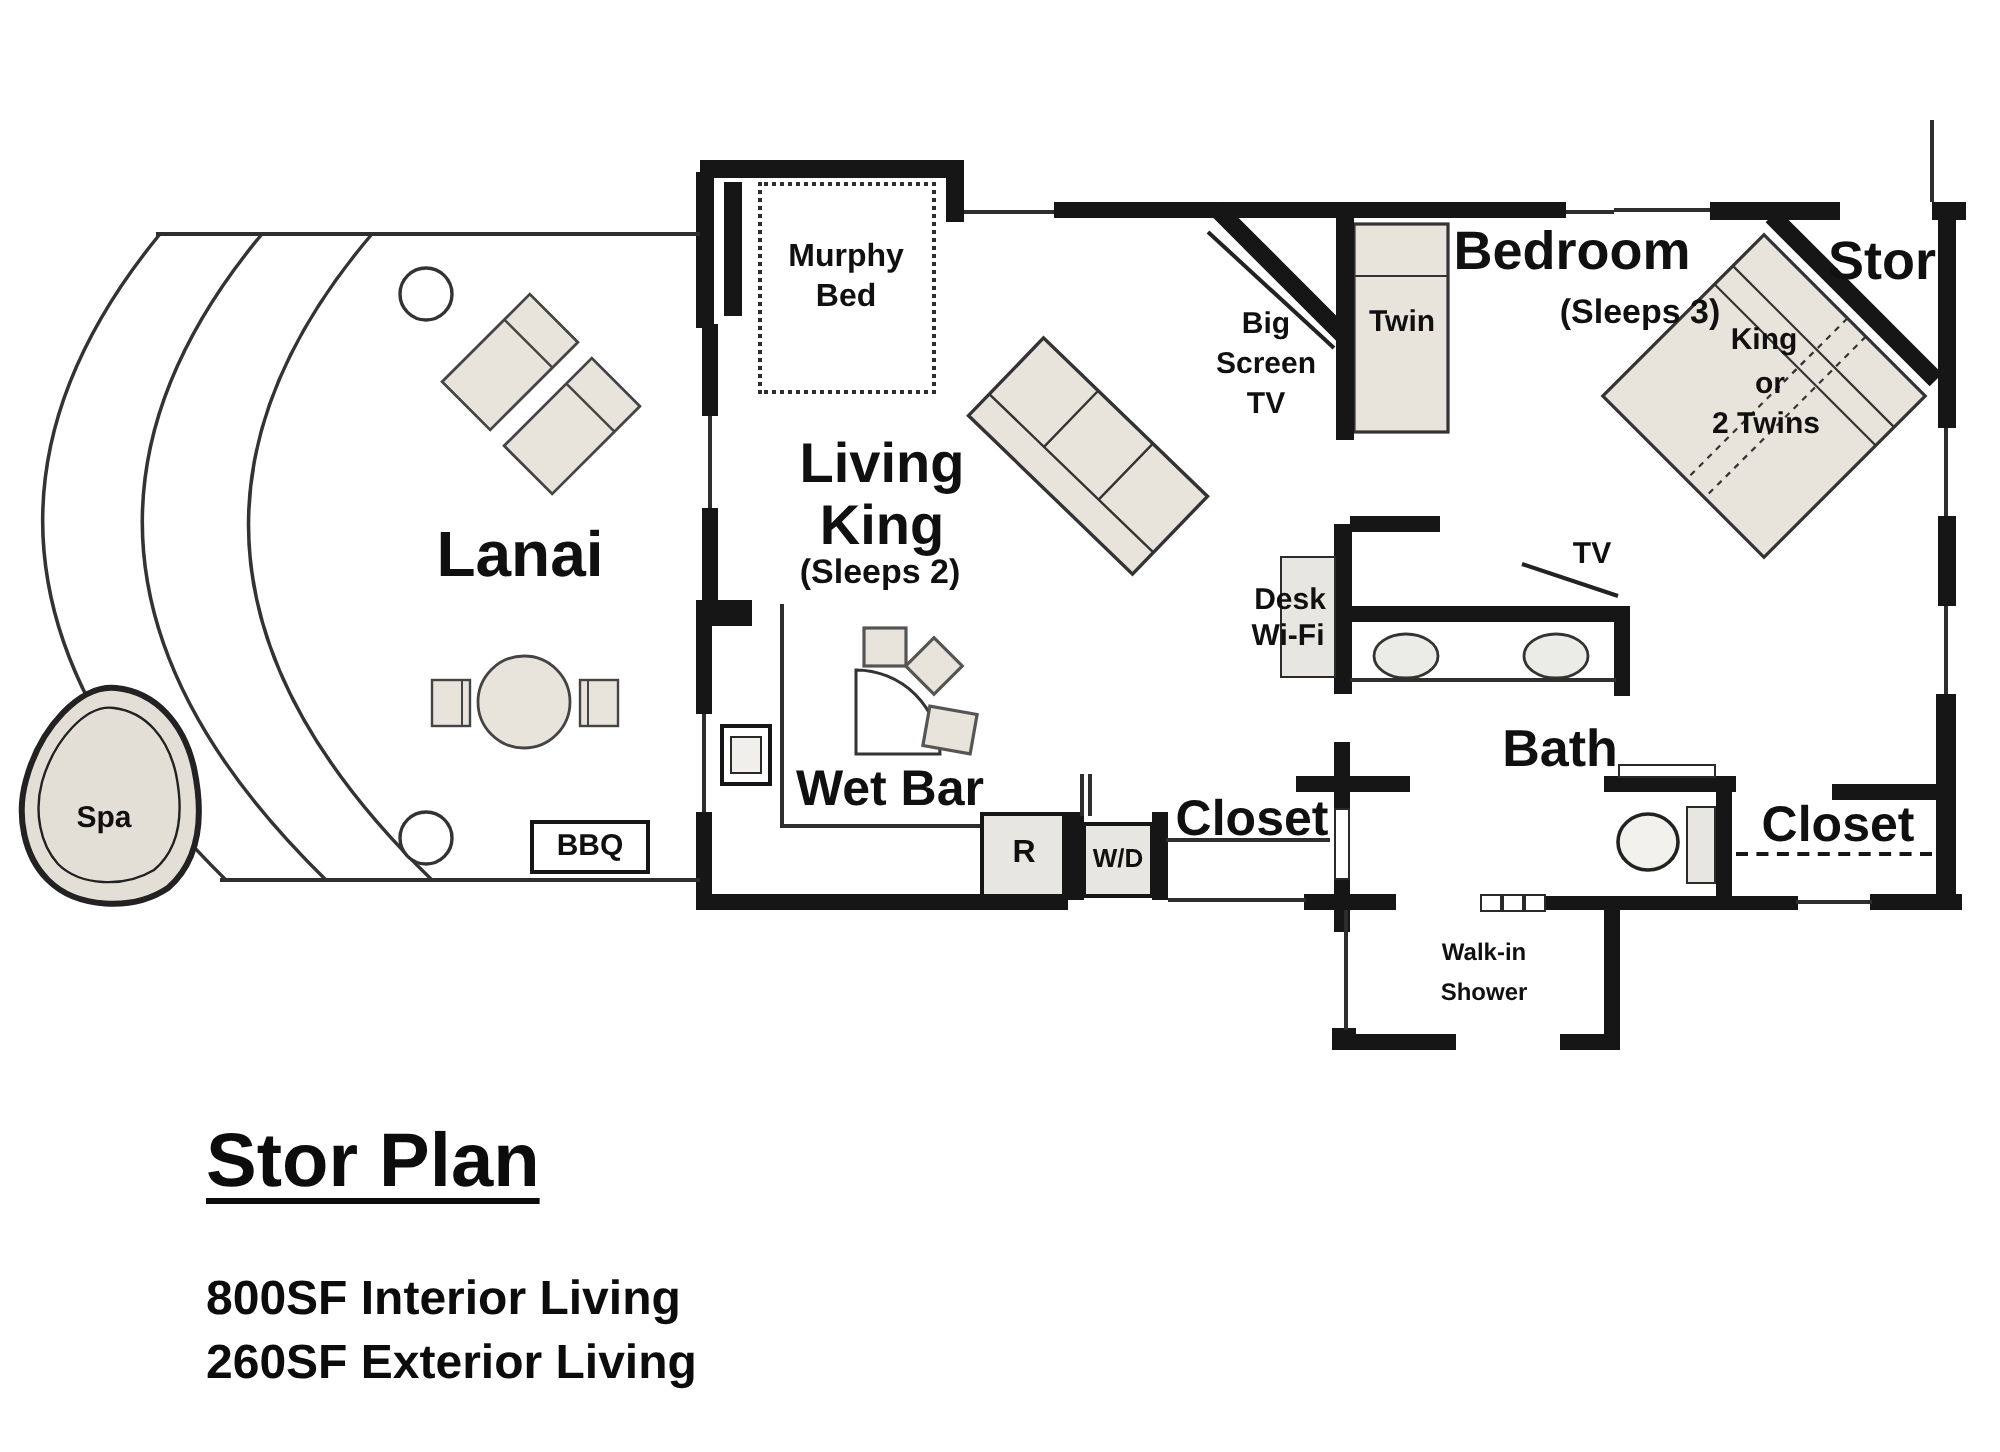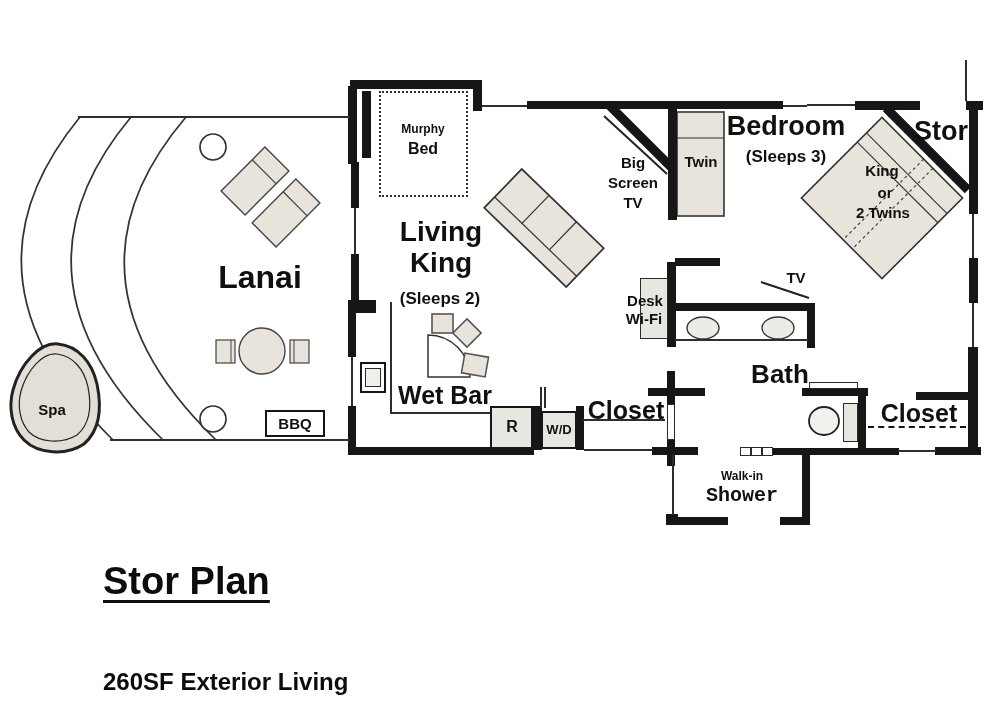--- a/index.html
+++ b/index.html
@@ -161,42 +161,43 @@
   <div class="thinbox" style="left:365px;top:368px;width:16px;height:19px;background:#f0efec;"></div>
   <div class="thinbox" style="left:667px;top:404px;width:8px;height:36px;border-width:1px;"></div>
   <div class="thinbox" style="left:740px;top:447px;width:11px;height:9px;"></div>
   <div class="thinbox" style="left:751px;top:447px;width:11px;height:9px;"></div>
   <div class="thinbox" style="left:762px;top:447px;width:11px;height:9px;"></div>
   <div class="dash" style="left:868px;top:426px;width:98px;"></div>
 
   <div class="lbl" style="left:260px;top:277px;font-size:32px;">Lanai</div>
   <div class="lbl" style="left:52px;top:409px;font-size:15px;">Spa</div>
   <div class="lbl" style="left:295px;top:423px;font-size:15px;">BBQ</div>
-  <div class="lbl" style="left:423px;top:129px;font-size:12px;">Murphy</div>
+  <div class="lbl" style="left:423px;top:129px;font-size:16px;">Murphy</div>
   <div class="lbl" style="left:423px;top:149px;font-size:16px;">Bed</div>
   <div class="lbl" style="left:441px;top:232px;font-size:28px;">Living</div>
   <div class="lbl" style="left:441px;top:263px;font-size:28px;">King</div>
-  <div class="lbl" style="left:440px;top:286px;font-size:17px;margin-top:12px;">(Sleeps 2)</div>
+  <div class="lbl" style="left:440px;top:286px;font-size:17px;">(Sleeps 2)</div>
   <div class="lbl" style="left:445px;top:395px;font-size:25px;">Wet Bar</div>
   <div class="lbl" style="left:633px;top:162px;font-size:15px;">Big</div>
   <div class="lbl" style="left:633px;top:182px;font-size:15px;">Screen</div>
   <div class="lbl" style="left:633px;top:202px;font-size:15px;">TV</div>
   <div class="lbl" style="left:701px;top:161px;font-size:15px;">Twin</div>
   <div class="lbl" style="left:786px;top:126px;font-size:27px;">Bedroom</div>
-  <div class="lbl" style="left:786px;top:156px;font-size:17px;">(Sleeps 3)</div>
+  <div class="lbl" style="left:820px;top:156px;font-size:17px;">(Sleeps 3)</div>
   <div class="lbl" style="left:941px;top:131px;font-size:27px;">Stor</div>
   <div class="lbl" style="left:882px;top:170px;font-size:15px;">King</div>
   <div class="lbl" style="left:885px;top:192px;font-size:15px;">or</div>
   <div class="lbl" style="left:883px;top:212px;font-size:15px;">2 Twins</div>
   <div class="lbl" style="left:645px;top:300px;font-size:15px;">Desk</div>
   <div class="lbl" style="left:644px;top:318px;font-size:15px;">Wi-Fi</div>
   <div class="lbl" style="left:796px;top:277px;font-size:15px;">TV</div>
   <div class="lbl" style="left:752px;top:374px;font-size:26px;margin-left:28px;">Bath</div>
   <div class="lbl" style="left:626px;top:410px;font-size:25px;">Closet</div>
   <div class="lbl" style="left:919px;top:413px;font-size:25px;">Closet</div>
   <div class="lbl" style="left:742px;top:476px;font-size:12px;">Walk-in</div>
-  <div class="lbl" style="left:742px;top:496px;font-size:20px;font-family:Liberation Mono, monospace;">Shower</div>
+  <div class="lbl" style="left:742px;top:496px;font-size:12px;">Shower</div>
   <div class="lbl" style="left:512px;top:427px;font-size:16px;">R</div>
   <div class="lbl" style="left:559px;top:429px;font-size:13px;">W/D</div>
 
   <div class="tl underline" style="left:103px;top:562px;font-size:38px;">Stor Plan</div>
+  <div class="tl" style="left:103px;top:638px;font-size:24px;">800SF Interior Living</div>
   <div class="tl" style="left:103px;top:670px;font-size:24px;">260SF Exterior Living</div>
 </div>
 
 </body></html>

